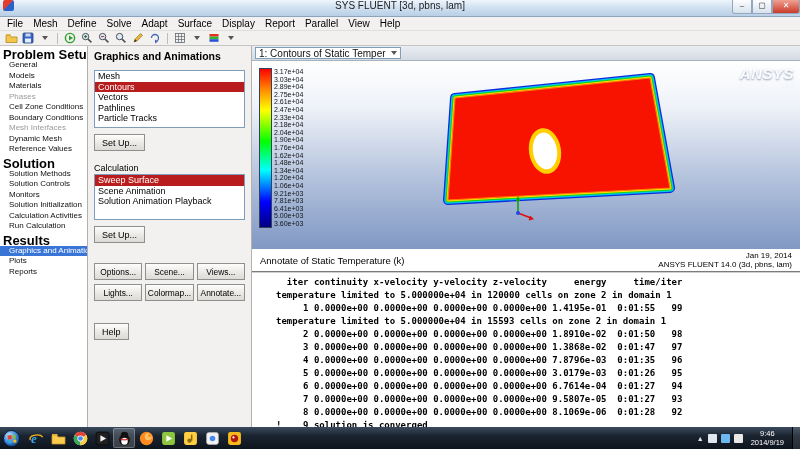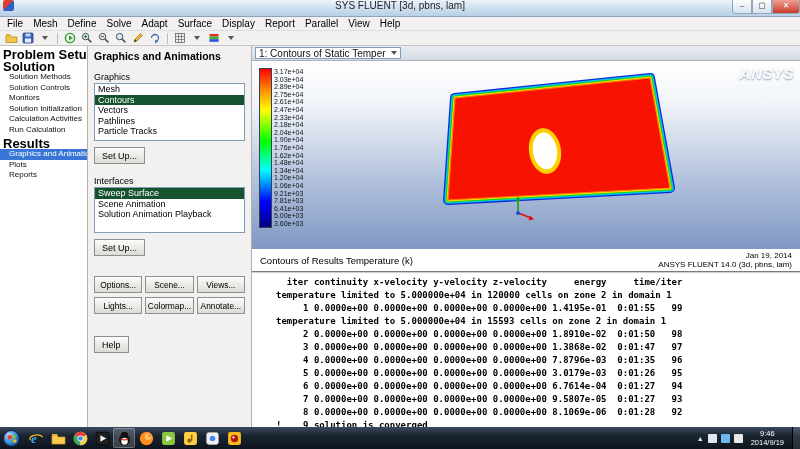--- a/index.html
+++ b/index.html
@@ -40,21 +40,21 @@
   .tree-items > div.selected { background:#3875d7; color:#fff; }
   .tree-items > div.muted { color:#9a9a9a; }
 
   
   .panel { width:164px; flex:0 0 auto; background:#f2f1ef; border-right:1px solid #b3b1ae; padding:4px 6px;
            display:flex; flex-direction:column; font-size:9px; }
   .panel-title { font-weight:bold; font-size:10.5px; margin-bottom:8px; color:#000; }
   .group-label { margin:2px 0 1px 0; color:#000; }
   .listbox { background:#fff; border:1px solid #7f9db9; overflow:hidden; }
   .listbox > div { padding:0 3px; line-height:10.5px; white-space:nowrap; cursor:default; }
-  .listbox > div.selected { background:#14532d; color:#fff; }
+  .listbox > div.selected { background:#b91c1c; color:#fff; }
   .lb-graphics { height:58px; }
   .lb-anim { height:46px; }
   .btn { background:linear-gradient(#fdfdfc,#e8e7e3 60%,#dddbd6); border:1px solid #8e8f8f; border-radius:0;
          font-size:9px; font-family:inherit; padding:1px 7px; height:17px; cursor:default; color:#000; }
   .btnrow { margin:6px 0 10px 0; }
   .btn-grid { display:grid; grid-template-columns:repeat(3,1fr); gap:4px 3px; margin-top:10px; }
   .btn-grid .btn { font-size:8.4px; padding:1px 1px; width:100%; }
   .help-btn { margin-top:22px; align-self:flex-start; }
 
   
@@ -207,49 +207,59 @@
     </span>
     <span class="tbi">
         <span class="caret"></span>
       </span>
   </div>
 
   <div class="main">
 
     <div class="tree">
       <div class="tree-header">Problem Setup</div>
+      <div class="tree-items">
+          <div>General</div>
+          <div>Models</div>
+          <div>Materials</div>
+          <div class="muted">Phases</div>
+          <div>Cell Zone Conditions</div>
+          <div>Boundary Conditions</div>
+          <div class="muted">Mesh Interfaces</div>
+          <div>Dynamic Mesh</div>
+          <div>Reference Values</div>
+        </div>
       <div class="tree-header">Solution</div>
       <div class="tree-items">
           <div>Solution Methods</div>
           <div>Solution Controls</div>
           <div>Monitors</div>
           <div>Solution Initialization</div>
           <div>Calculation Activities</div>
           <div>Run Calculation</div>
         </div>
       <div class="tree-header">Results</div>
       <div class="tree-items">
           <div class="selected">Graphics and Animations</div>
           <div>Plots</div>
           <div>Reports</div>
         </div>
     </div>
 
     <div class="panel">
       <div class="panel-title">Graphics and Animations</div>
-      <div class="group-label">Graphics</div>
       <div class="listbox lb-graphics">
           <div>Mesh</div>
           <div class="selected">Contours</div>
           <div>Vectors</div>
           <div>Pathlines</div>
           <div>Particle Tracks</div>
         </div>
       <div class="btnrow"><button class="btn">Set Up...</button></div>
-      <div class="group-label">Interfaces</div>
+      <div class="group-label">Calculation</div>
       <div class="listbox lb-anim">
           <div class="selected">Sweep Surface</div>
           <div>Scene Animation</div>
           <div>Solution Animation Playback</div>
         </div>
       <div class="btnrow"><button class="btn">Set Up...</button></div>
       <div class="btn-grid">
         <button class="btn">Options...</button>
         <button class="btn">Scene...</button>
         <button class="btn">Views...</button>
@@ -316,21 +326,21 @@
             </div>
         </div>
 
         <div class="ansys-logo">
           <div class="ansys-word">ANSYS</div>
           <div class="ansys-ver">14.0</div>
         </div>
       </div>
 
       <div class="infostrip">
-        <div class="caption">Contours of Results Temperature (k)</div>
+        <div class="caption">Annotate of Static Temperature (k)</div>
         <div class="meta">
           <div>Jan 19, 2014</div>
           <div>ANSYS FLUENT 14.0 (3d, pbns, lam)</div>
         </div>
       </div>
 
       <div class="console">
           <div>  iter continuity x-velocity y-velocity z-velocity     energy     time/iter</div>
           <div>temperature limited to 5.000000e+04 in 120000 cells on zone 2 in domain 1</div>
           <div>     1 0.0000e+00 0.0000e+00 0.0000e+00 0.0000e+00 1.4195e-01  0:01:55   99</div>

